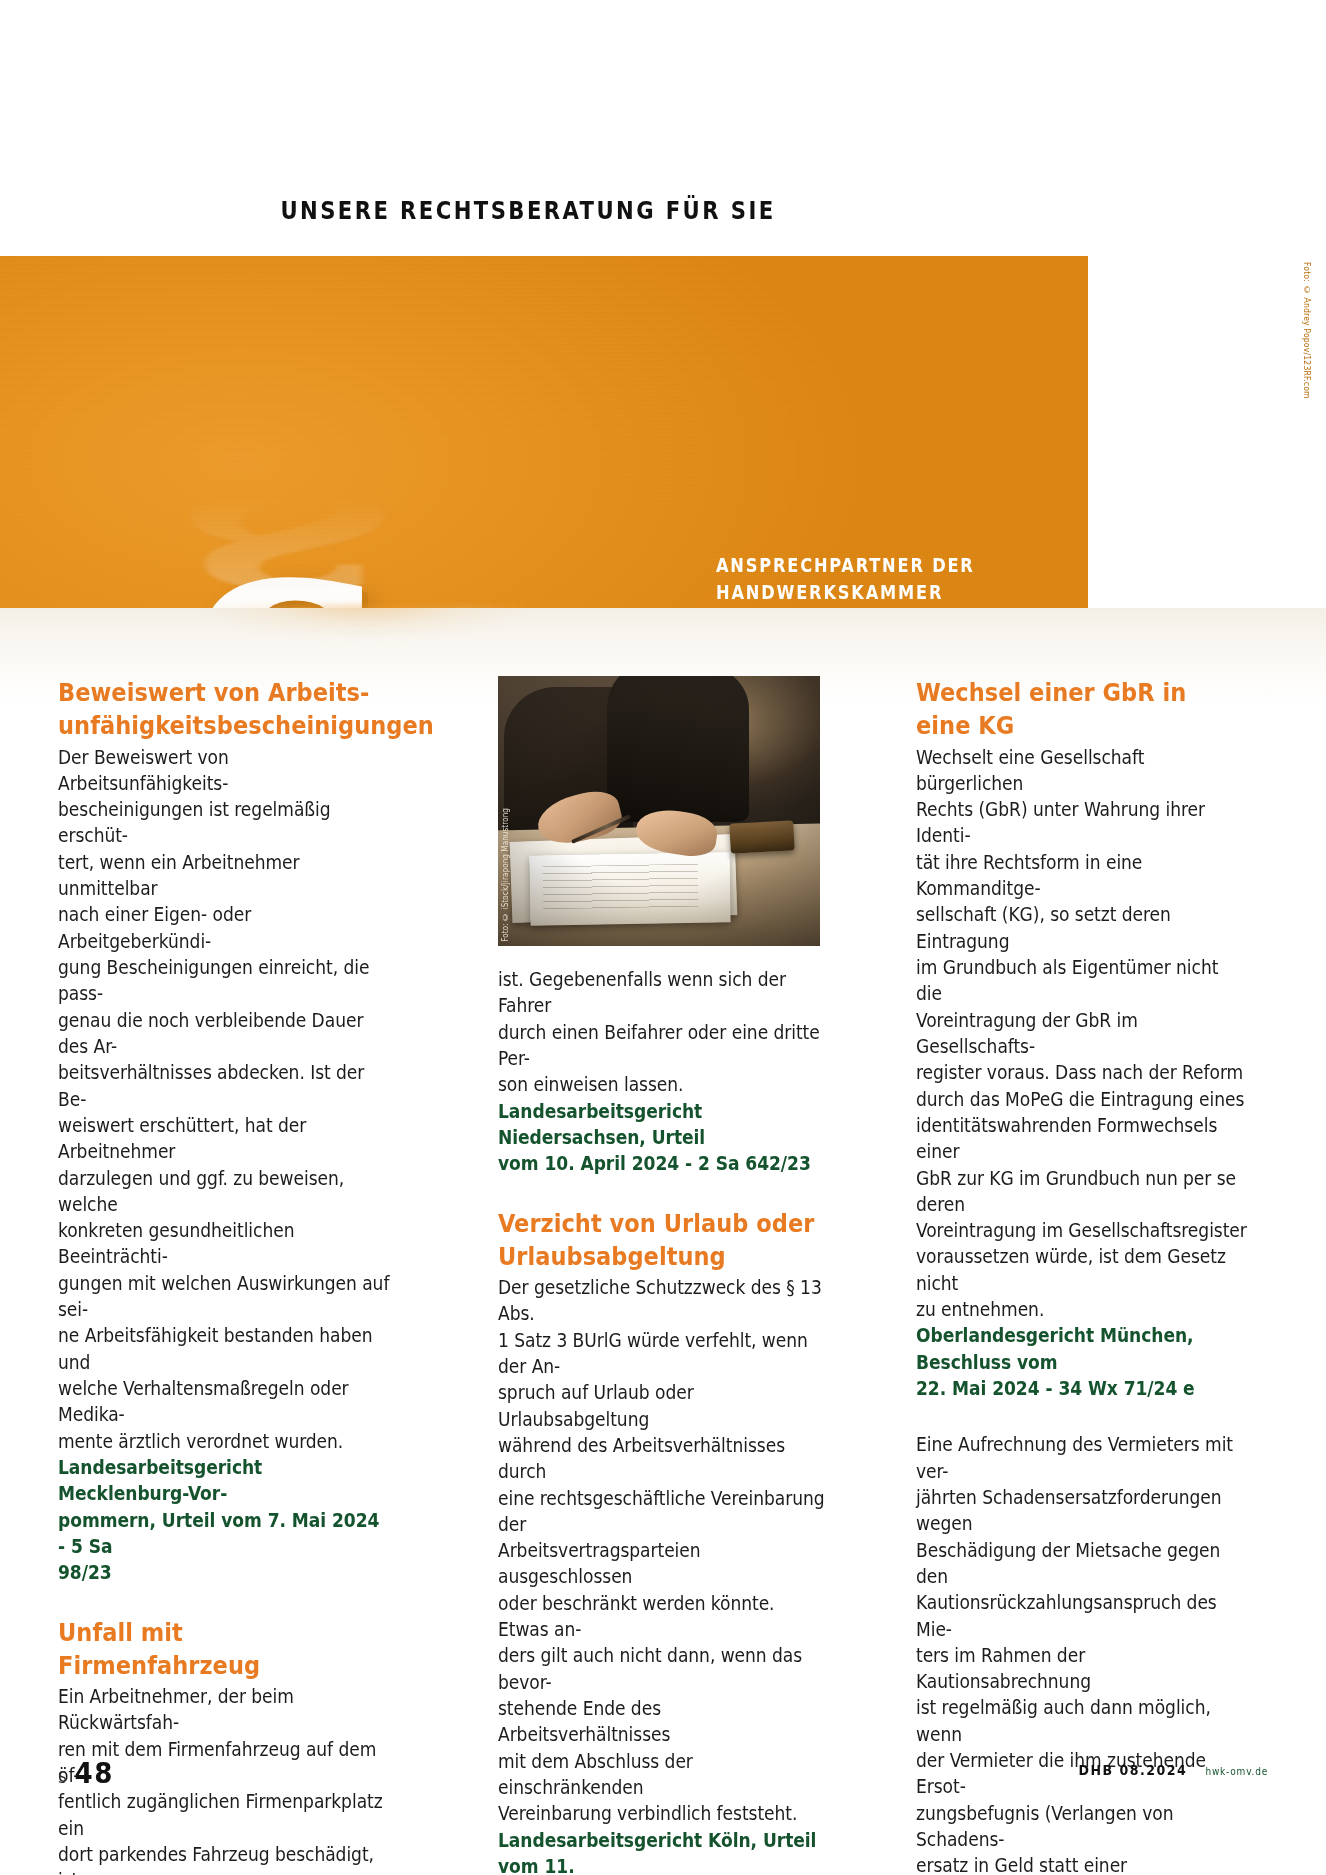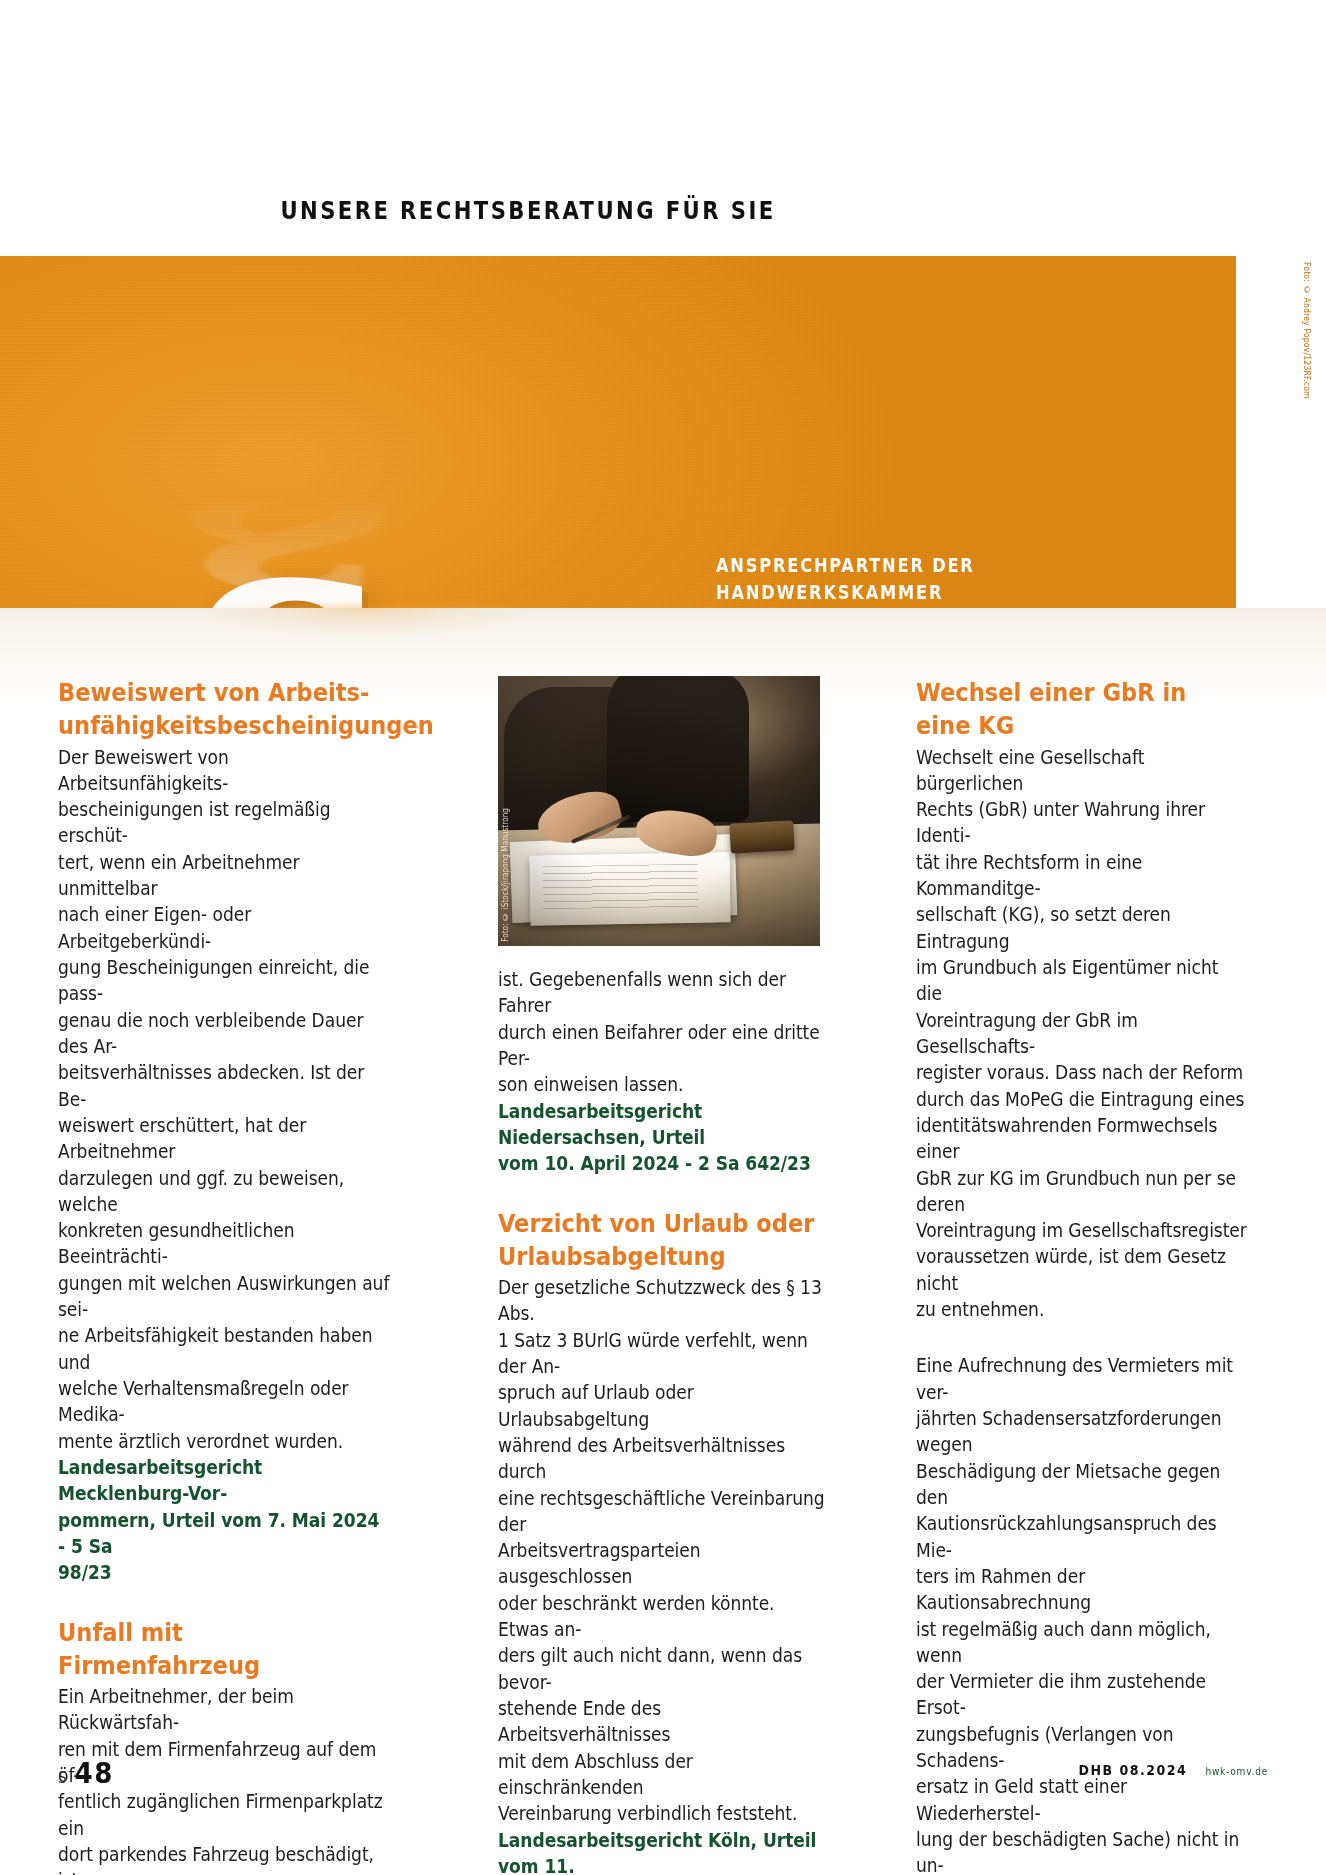--- a/index.html
+++ b/index.html
@@ -40,21 +40,21 @@
     text-transform: uppercase;
     transform: scaleX(0.94);
     transform-origin: left center;
   }
 
   
   .banner {
     position: absolute;
     left: 0;
     top: 256px;
-    width: 1236px;
+    width: 1088px;
     height: 352px;
     background:
       radial-gradient(ellipse 620px 330px at 22% 58%, #ee9b28 0%, #e8911b 48%, #dd8510 100%),
       #e8911b;
     overflow: hidden;
   }
   .banner-grain {
     position: absolute;
     inset: 0;
     background-image:
@@ -532,20 +532,22 @@
 sellschaft (KG), so setzt deren Eintragung
 im Grundbuch als Eigentümer nicht die
 Voreintragung der GbR im Gesellschafts-
 register voraus. Dass nach der Reform
 durch das MoPeG die Eintragung eines
 identitätswahrenden Formwechsels einer
 GbR zur KG im Grundbuch nun per se deren
 Voreintragung im Gesellschaftsregister
 voraussetzen würde, ist dem Gesetz nicht
 zu entnehmen.</div>
+        <div class="art-ref" style="white-space: pre-line;">Oberlandesgericht München, Beschluss vom
+22. Mai 2024 - 34 Wx 71/24 e</div>
       </div>
       <div class="art-block">
         <div class="art-body" style="white-space: pre-line;">Eine Aufrechnung des Vermieters mit ver-
 jährten Schadensersatzforderungen wegen
 Beschädigung der Mietsache gegen den
 Kautionsrückzahlungsanspruch des Mie-
 ters im Rahmen der Kautionsabrechnung
 ist regelmäßig auch dann möglich, wenn
 der Vermieter die ihm zustehende Ersot-
 zungsbefugnis (Verlangen von Schadens-

